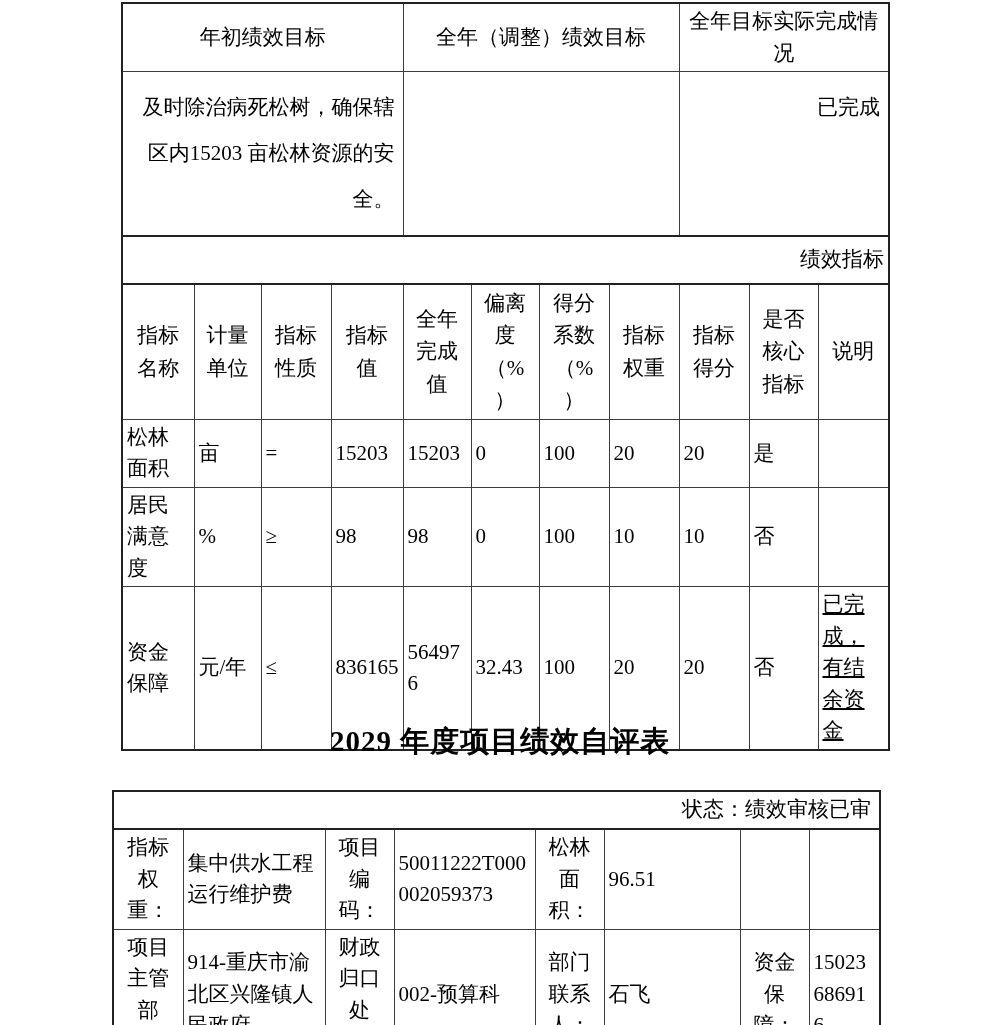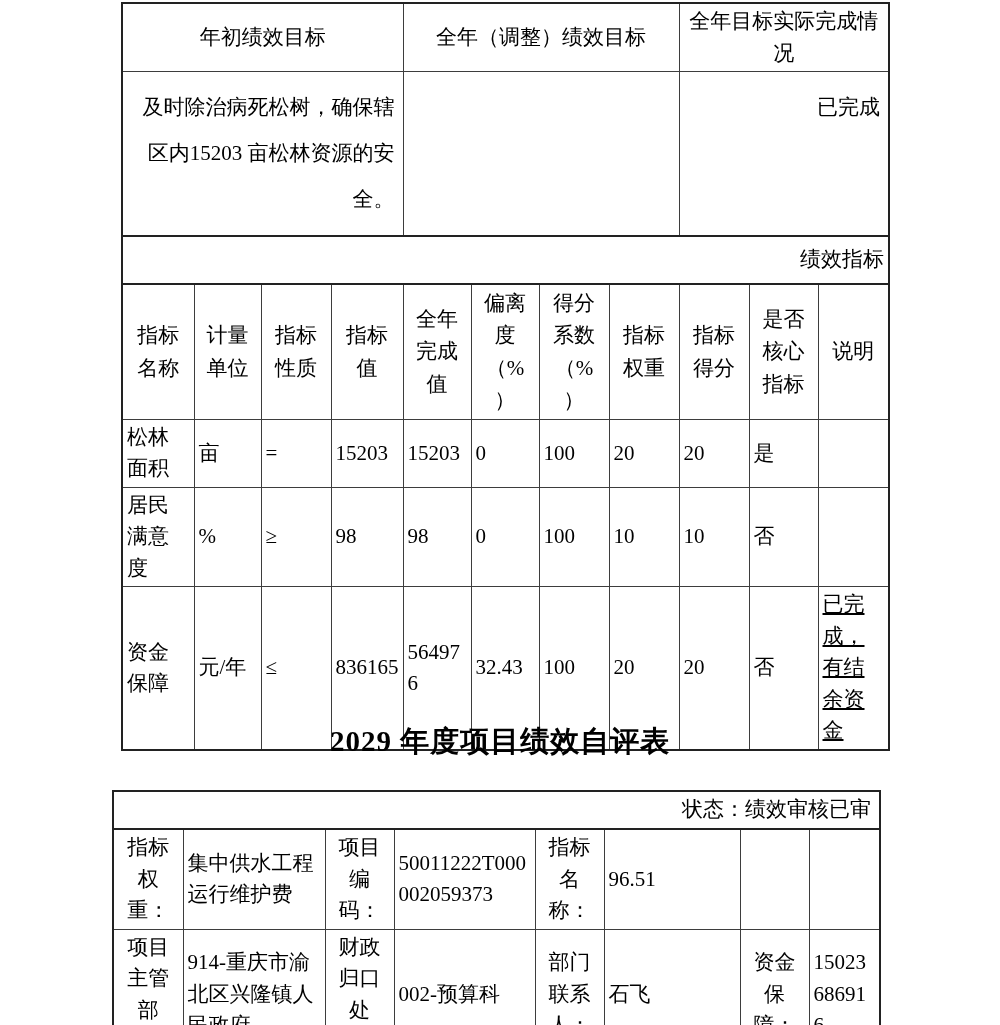--- a/index.html
+++ b/index.html
@@ -195,21 +195,21 @@
     </colgroup>
     <tbody>
         <tr class="r-status" style="height:38px">
       <td colspan="8">状态：绩效审核已审</td>
     </tr>
     <tr class="r-info1" style="height:60px">
       <td class="c-label">指标权重：</td>
       <td class="c-value">集中供水工程运行维护费</td>
       <td class="c-label">项目编码：</td>
       <td class="c-value c-value-code">50011222T000002059373</td>
-      <td class="c-label">指标名称：</td>
+      <td class="c-label">松林面积：</td>
       <td class="c-value">96.51</td>
       <td></td>
       <td></td>
     </tr>
     <tr style="height:82px">
       <td class="c-label">项目主管部门：</td>
       <td class="c-value">914-重庆市渝北区兴隆镇人民政府</td>
       <td class="c-label">财政归口处室：</td>
       <td class="c-value">002-预算科</td>
       <td class="c-label">部门联系人：</td>

